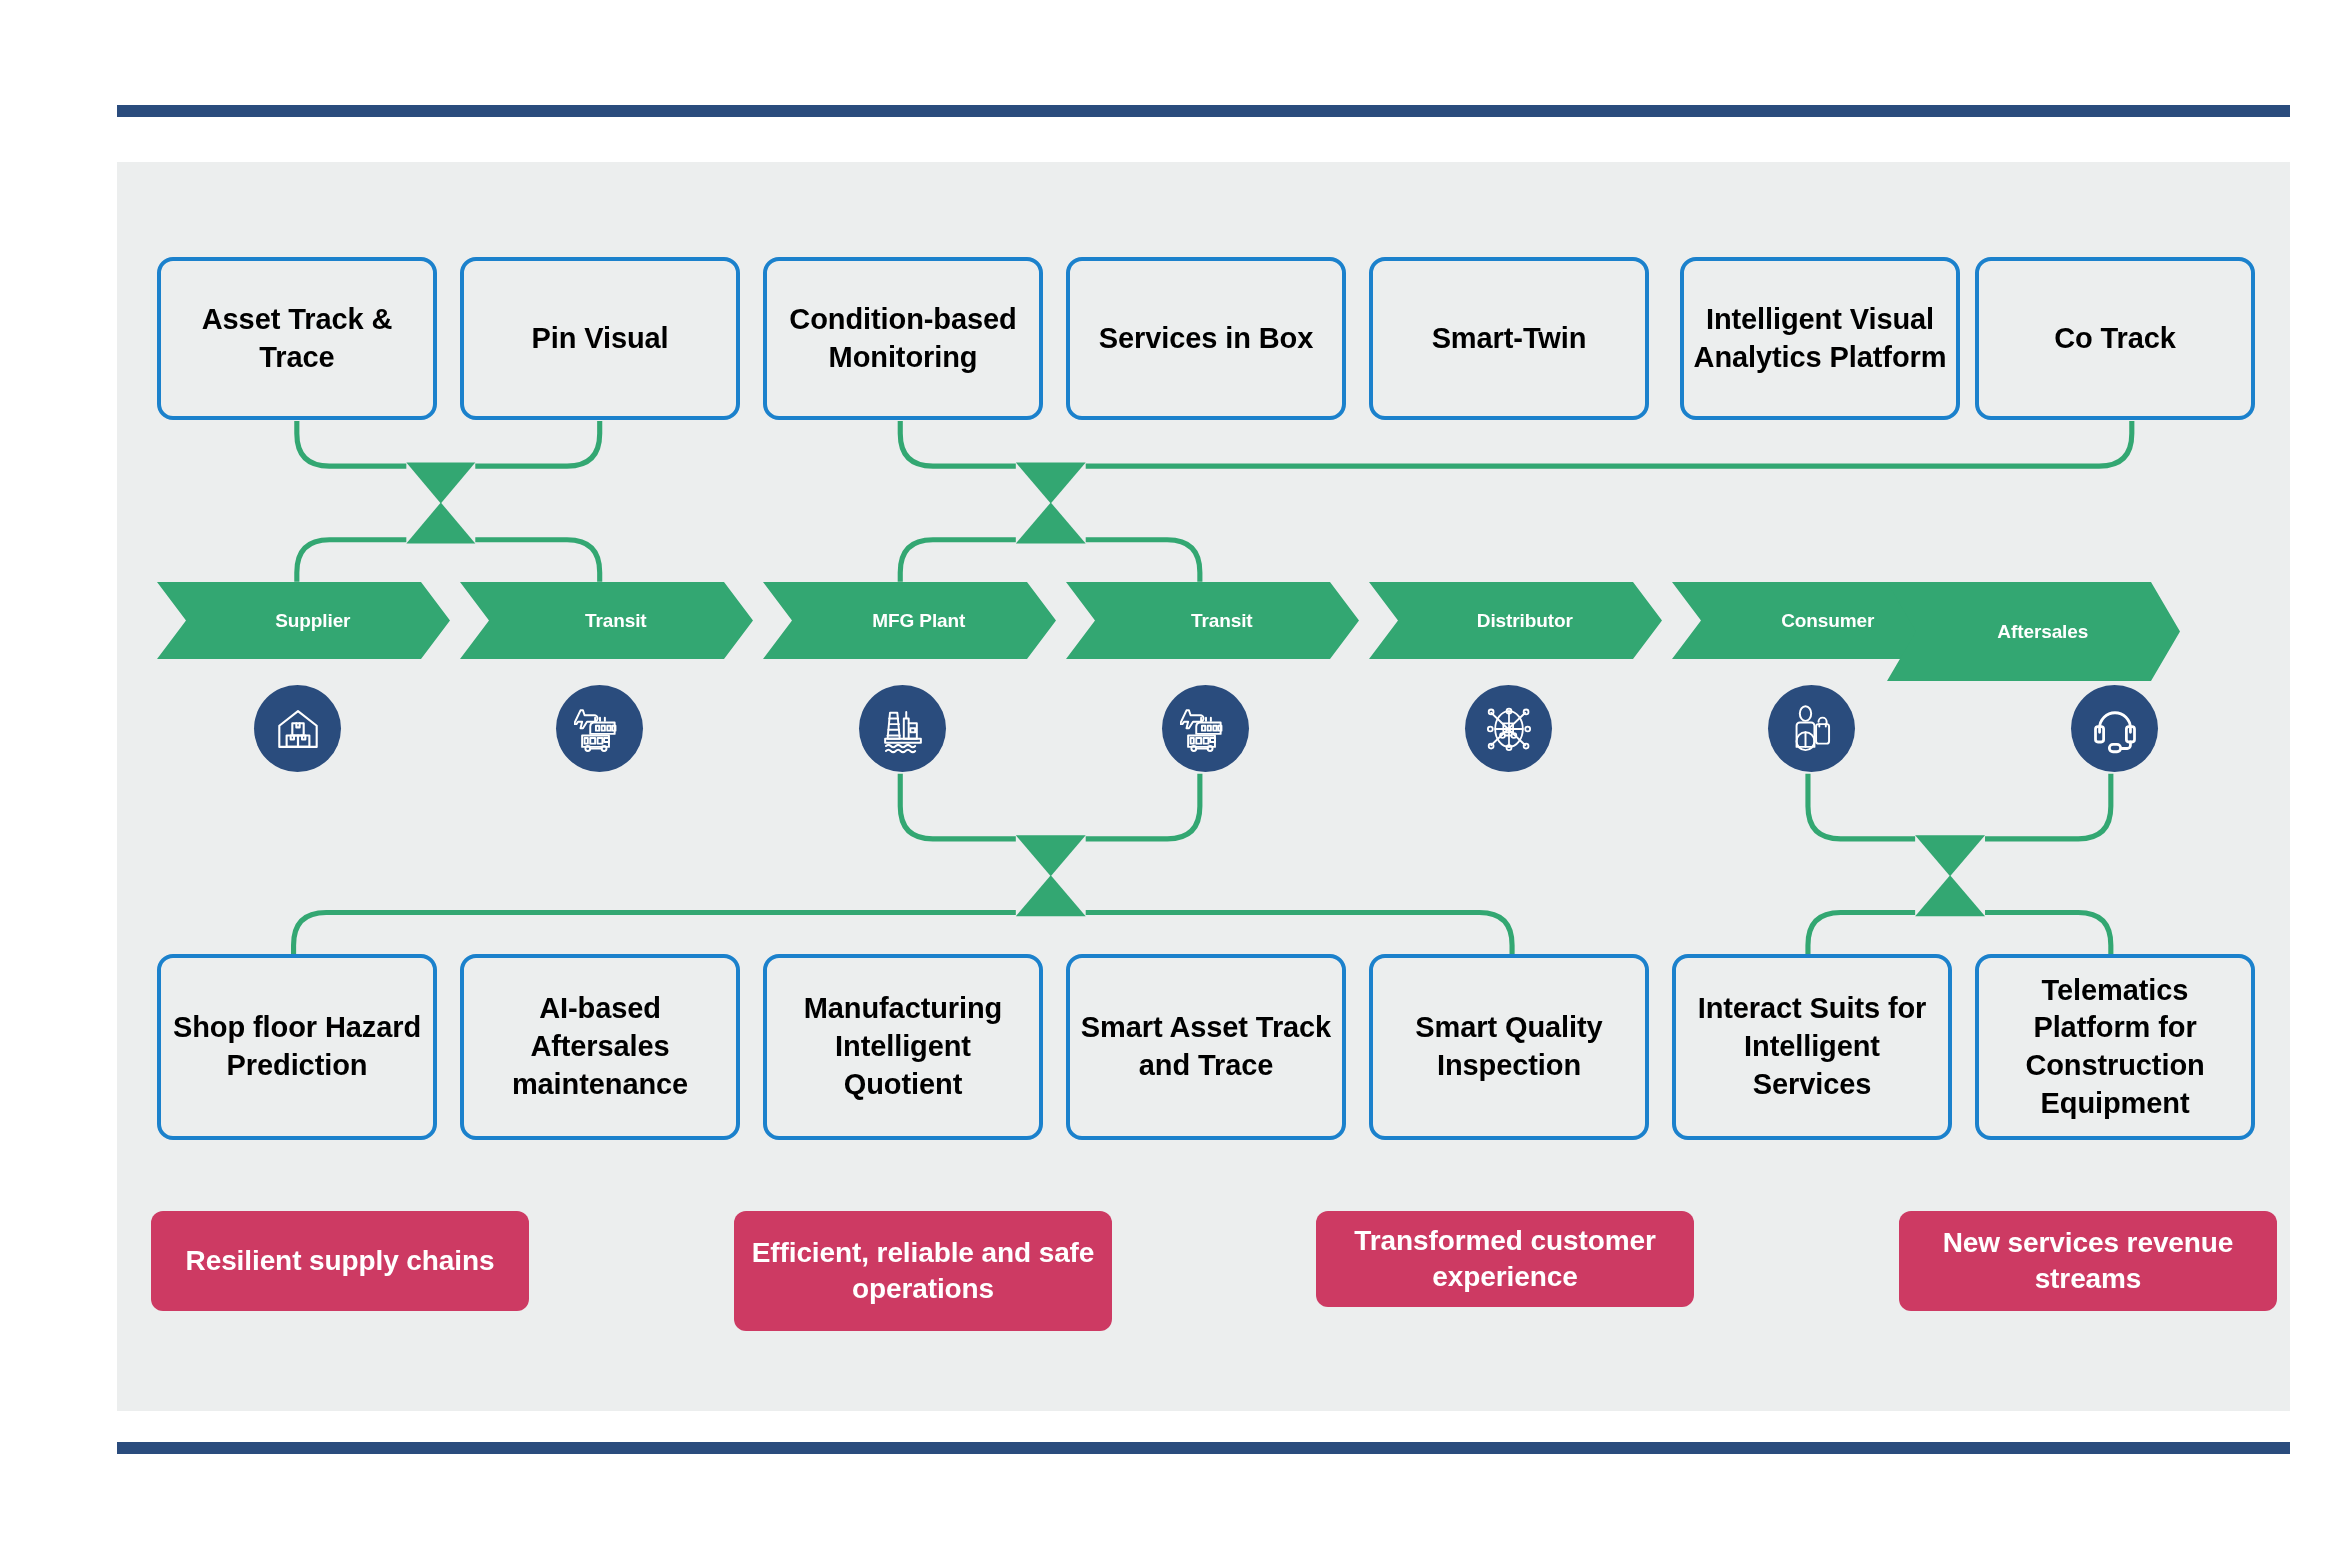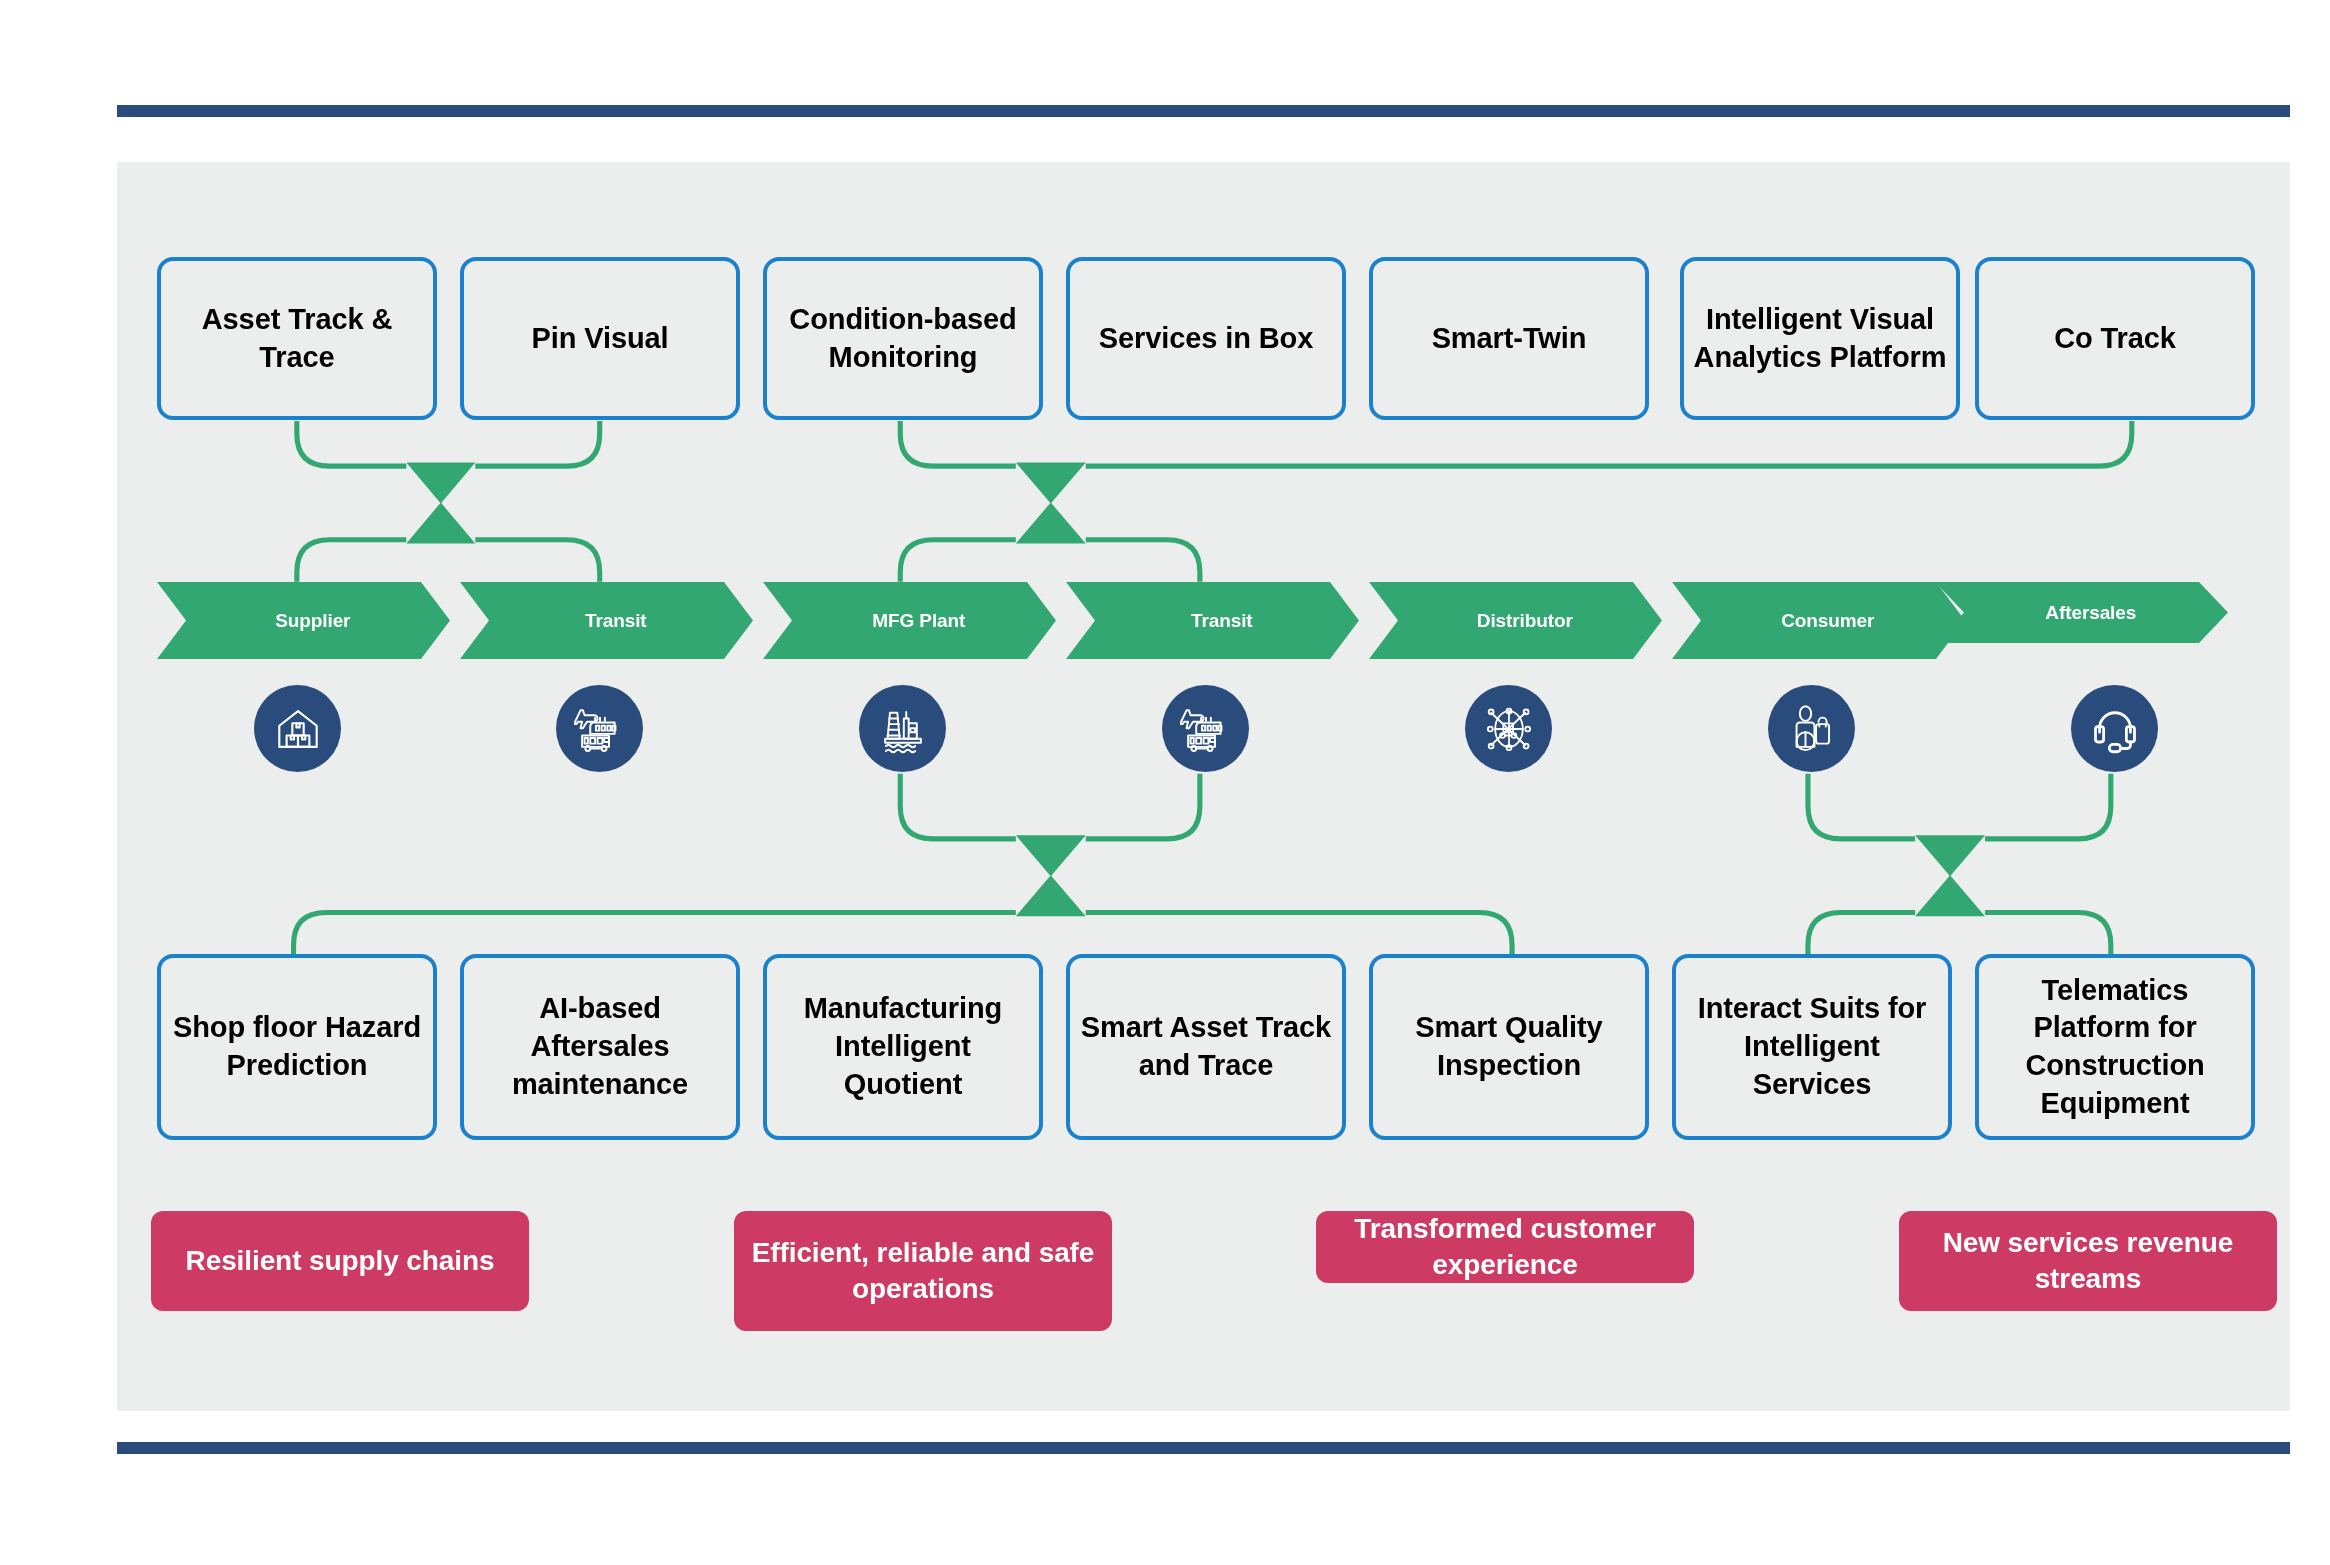--- a/index.html
+++ b/index.html
@@ -141,21 +141,21 @@
   <div class="obox" style="left:1369px; top:257px; width:280px;  height:163px;">Smart-Twin</div>
   <div class="obox" style="left:1672px; top:257px; width:280px;  height:163px;margin-left:8px;">Intelligent Visual Analytics Platform</div>
   <div class="obox" style="left:1975px; top:257px; width:280px;  height:163px;">Co Track</div>
 
   <div class="chev" style="left:157px;  top:582px; width:293px; height:77px;">Supplier</div>
   <div class="chev" style="left:460px;  top:582px; width:293px; height:77px;">Transit</div>
   <div class="chev" style="left:763px; top:582px; width:293px; height:77px;">MFG Plant</div>
   <div class="chev" style="left:1066px; top:582px; width:293px; height:77px;">Transit</div>
   <div class="chev" style="left:1672px; top:582px; width:293px; height:77px;">Consumer</div>
   <div class="chev" style="left:1369px; top:582px; width:293px; height:77px;">Distributor</div>
-  <div class="chev" style="left:1935px; top:582px; width:293px; height:61px;">Aftersales</div>
+  <div class="chev" style="left:1887px; top:582px; width:293px; height:99px;">Aftersales</div>
 
   <div class="icirc" style="left:254px; top:685px;">
     <svg viewBox="0 0 64 64" fill="none" stroke="#ffffff" stroke-width="2.6" stroke-linejoin="round" stroke-linecap="round">
       <path d="M9 28 L32 10 L55 28 L55 54 L9 54 Z"></path>
       <rect x="25" y="25" width="14" height="15"></rect>
       <path d="M30 25 v5 h4 v-5"></path>
       <rect x="18" y="40" width="14" height="14"></rect>
       <path d="M23 40 v5 h4 v-5"></path>
       <rect x="32" y="40" width="14" height="14"></rect>
       <path d="M37 40 v5 h4 v-5"></path>
@@ -261,17 +261,17 @@
   <div class="obox" style="left:157px;  top:954px; width:280px;  height:186px;">Shop floor Hazard Prediction</div>
   <div class="obox" style="left:460px;  top:954px; width:280px;  height:186px;">AI-based Aftersales maintenance</div>
   <div class="obox" style="left:763px; top:954px; width:280px;  height:186px;">Manufacturing Intelligent Quotient</div>
   <div class="obox" style="left:1066px; top:954px; width:280px;  height:186px;">Smart Asset Track and Trace</div>
   <div class="obox" style="left:1369px; top:954px; width:280px;  height:186px;">Smart Quality Inspection</div>
   <div class="obox" style="left:1672px; top:954px; width:280px;  height:186px;">Interact Suits for Intelligent Services</div>
   <div class="obox" style="left:1975px; top:954px; width:280px;  height:186px;">Telematics Platform for Construction Equipment</div>
 
   <div class="pbox" style="left:151px;  top:1211px; width:378px; height:100px;">Resilient supply chains</div>
   <div class="pbox" style="left:734px; top:1211px; width:378px; height:120px;">Efficient, reliable and safe operations</div>
-  <div class="pbox" style="left:1316px; top:1211px; width:378px; height:72px;">Transformed customer experience</div>
+  <div class="pbox" style="left:1316px; top:1211px; width:378px; height:96px;">Transformed customer experience</div>
   <div class="pbox" style="left:1899px; top:1211px; width:378px; height:100px;">New services revenue streams</div>
 
 </div>
 
 
 </body></html>

